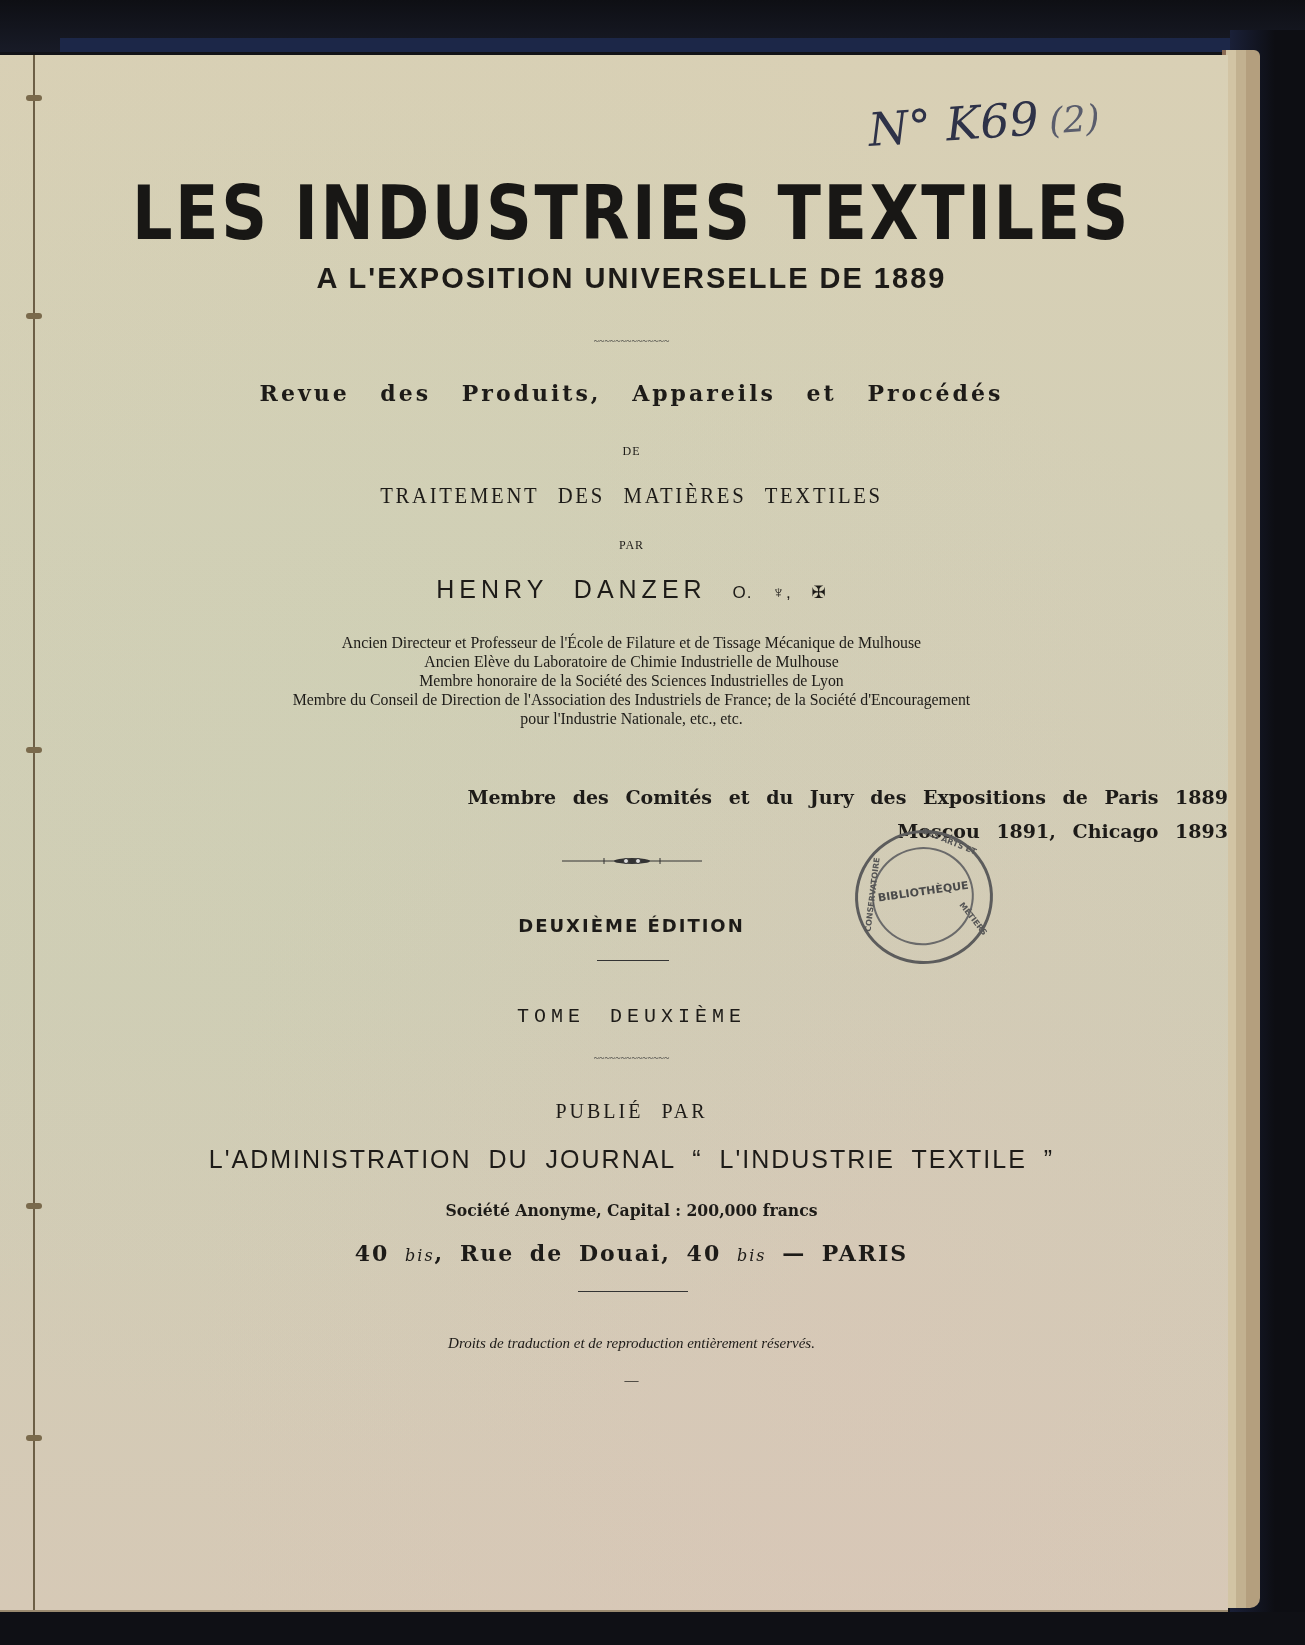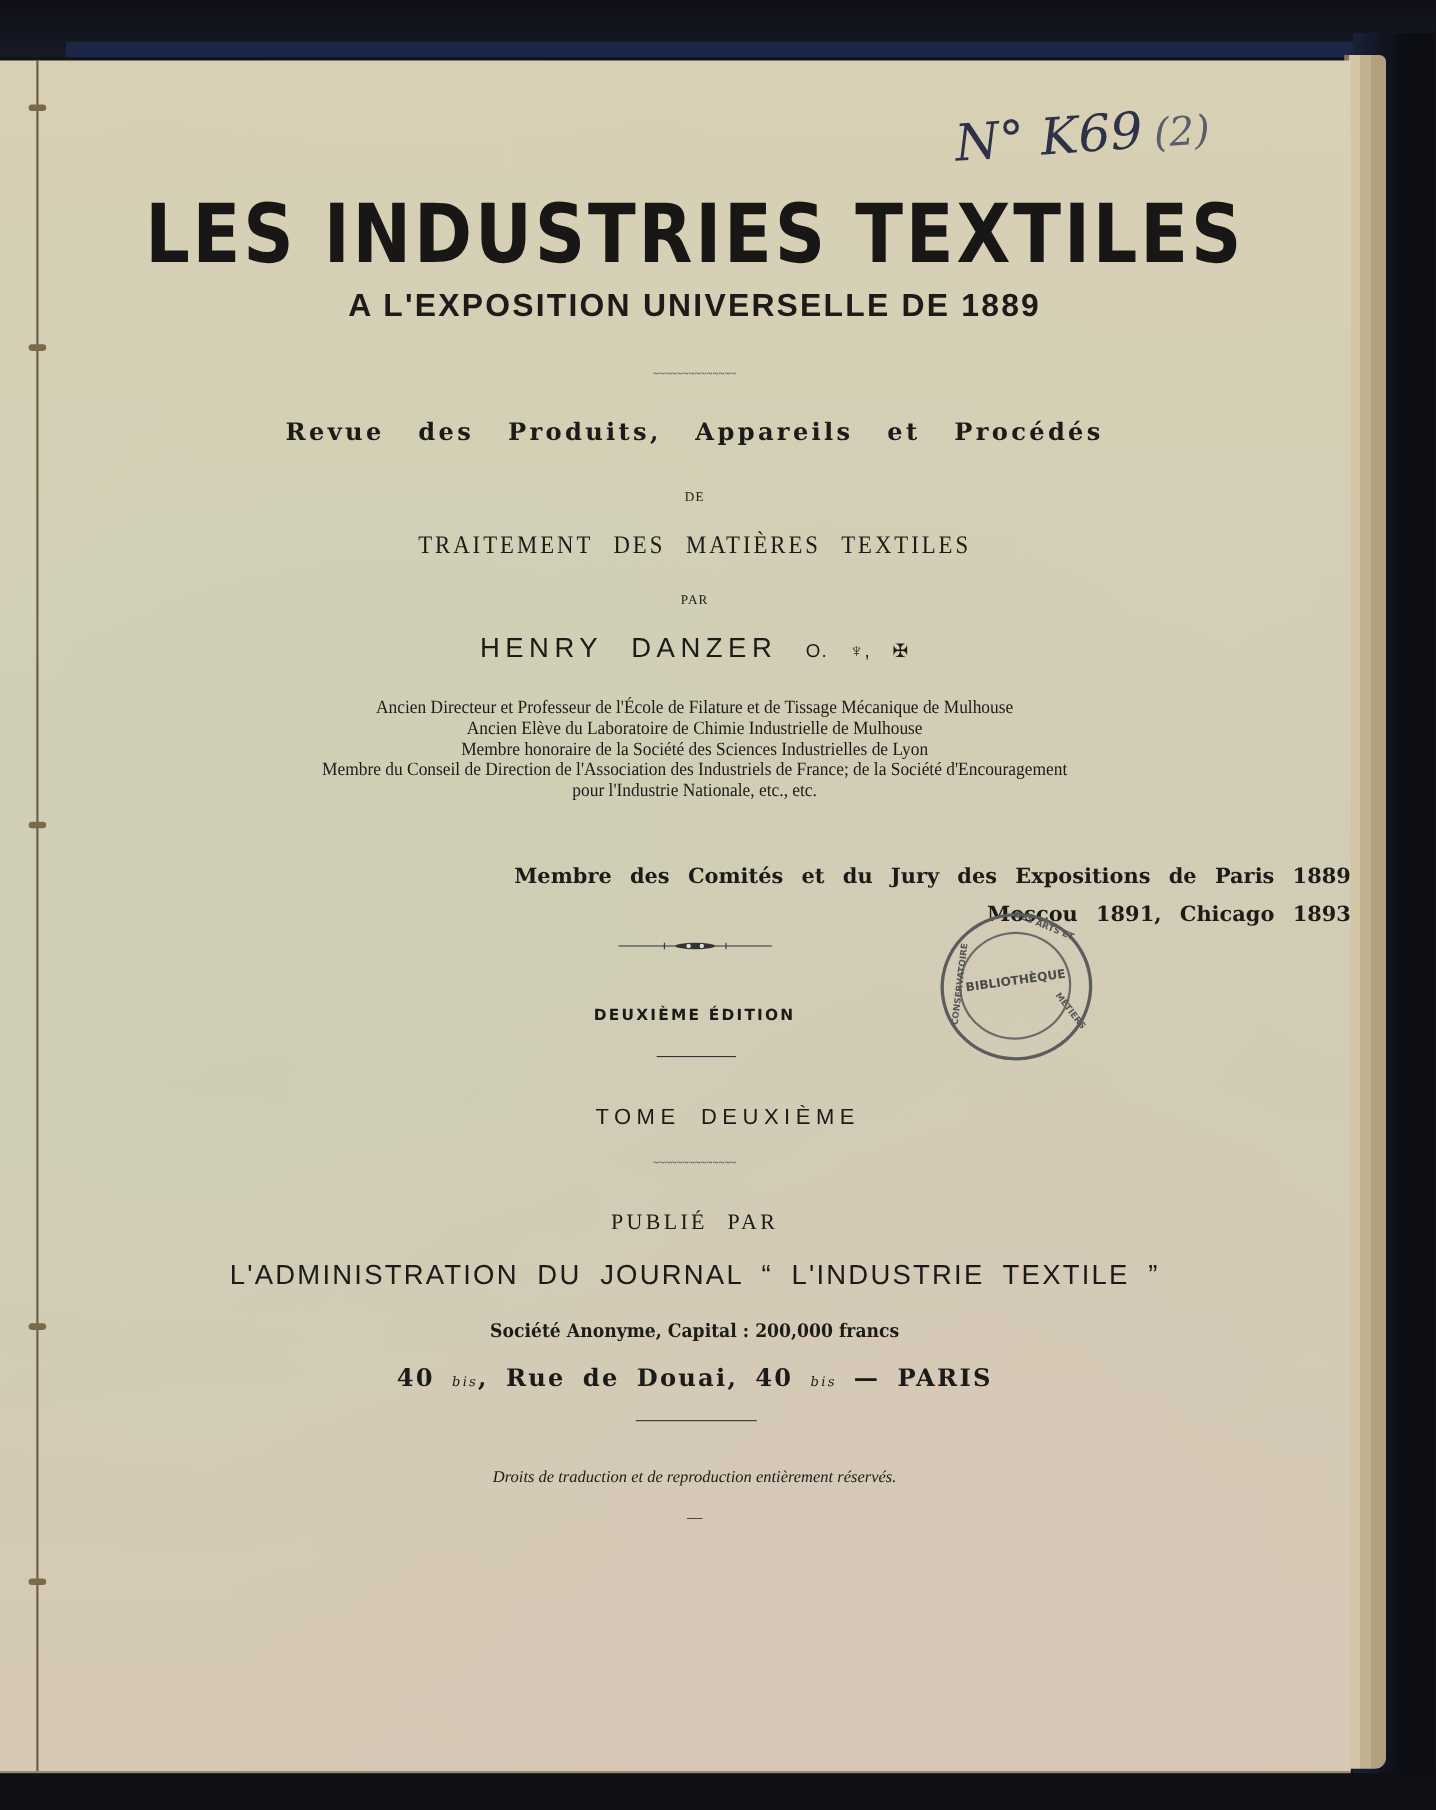--- a/index.html
+++ b/index.html
@@ -58,29 +58,29 @@
   .revue { top: 325px; font-family: "DejaVu Serif", serif; font-weight: bold; font-size: 22px; letter-spacing: 3px; word-spacing: 20px; }
   .small-caps { font-family: "Liberation Serif", serif; font-size: 12px; letter-spacing: 1px; }
   .de { top: 389px; }
   .traitement { top: 428px; font-family: "Liberation Serif", serif; font-size: 23px; letter-spacing: 3px; word-spacing: 12px; transform: scaleX(0.9); }
   .par { top: 483px; }
   .author { top: 520px; font-family: "Liberation Sans", sans-serif; font-size: 25px; letter-spacing: 5px; word-spacing: 14px; }
   .author-honors { font-size: 17px; letter-spacing: 1px; }
   .credentials { top: 578px; font-family: "Liberation Serif", serif; font-size: 17px; line-height: 19px; transform: scaleX(0.93); }
   .memberships { top: 725px; font-family: "DejaVu Serif", serif; font-weight: bold; font-size: 19px; line-height: 34px; word-spacing: 10px; text-align: right; }
   .ornament { top: 797px; }
-  .edition { top: 860px; font-family: "DejaVu Sans", sans-serif; font-weight: bold; font-size: 14px; letter-spacing: 2px; }
+  .edition { top: 860px; font-family: "DejaVu Sans", sans-serif; font-weight: bold; font-size: 18px; letter-spacing: 2px; }
   .rule { position: absolute; height: 1px; background: #333; }
-  .tome { top: 950px; font-family: Liberation Sans, sans-serif; font-size: 20px; letter-spacing: 5px; word-spacing: 8px; padding-left: 30px; }
+  .tome { top: 950px; font-family: Liberation Mono, monospace; font-size: 20px; letter-spacing: 5px; word-spacing: 8px; }
   .w2 { top: 997px; }
   .publie { top: 1045px; font-family: "Liberation Serif", serif; font-size: 20px; letter-spacing: 3px; word-spacing: 10px; }
   .admin { top: 1090px; font-family: "Liberation Sans", sans-serif; font-size: 25px; letter-spacing: 2px; word-spacing: 8px; }
   .societe { top: 1145px; font-family: "DejaVu Serif", serif; font-weight: bold; font-size: 17px; transform: scaleX(0.92); }
   .address { top: 1185px; font-family: "DejaVu Serif", serif; font-weight: bold; font-size: 22px; letter-spacing: 2px; word-spacing: 6px; }
-  .address i { font-weight: normal; font-size: 12px; margin-top: 17px; }
+  .address i { font-weight: normal; font-size: 16px; margin-top: 17px; }
   .rights { top: 1280px; font-family: "Liberation Serif", serif; font-style: italic; font-size: 15px; }
   .dash { top: 1318px; font-size: 14px; }
   .year { top: 1355px; font-family: "Liberation Sans", sans-serif; font-size: 18px; letter-spacing: 2px; }
   .handwriting {
     position: absolute; left: 868px; top: 40px; color: #2e3248;
     font-family: "DejaVu Serif", serif; font-style: italic; font-size: 46px;
     transform: rotate(-4deg);
   }
   .handwriting .paren { font-size: 36px; color: #5a5d6c; margin-left: 10px; }
   .stamp {

